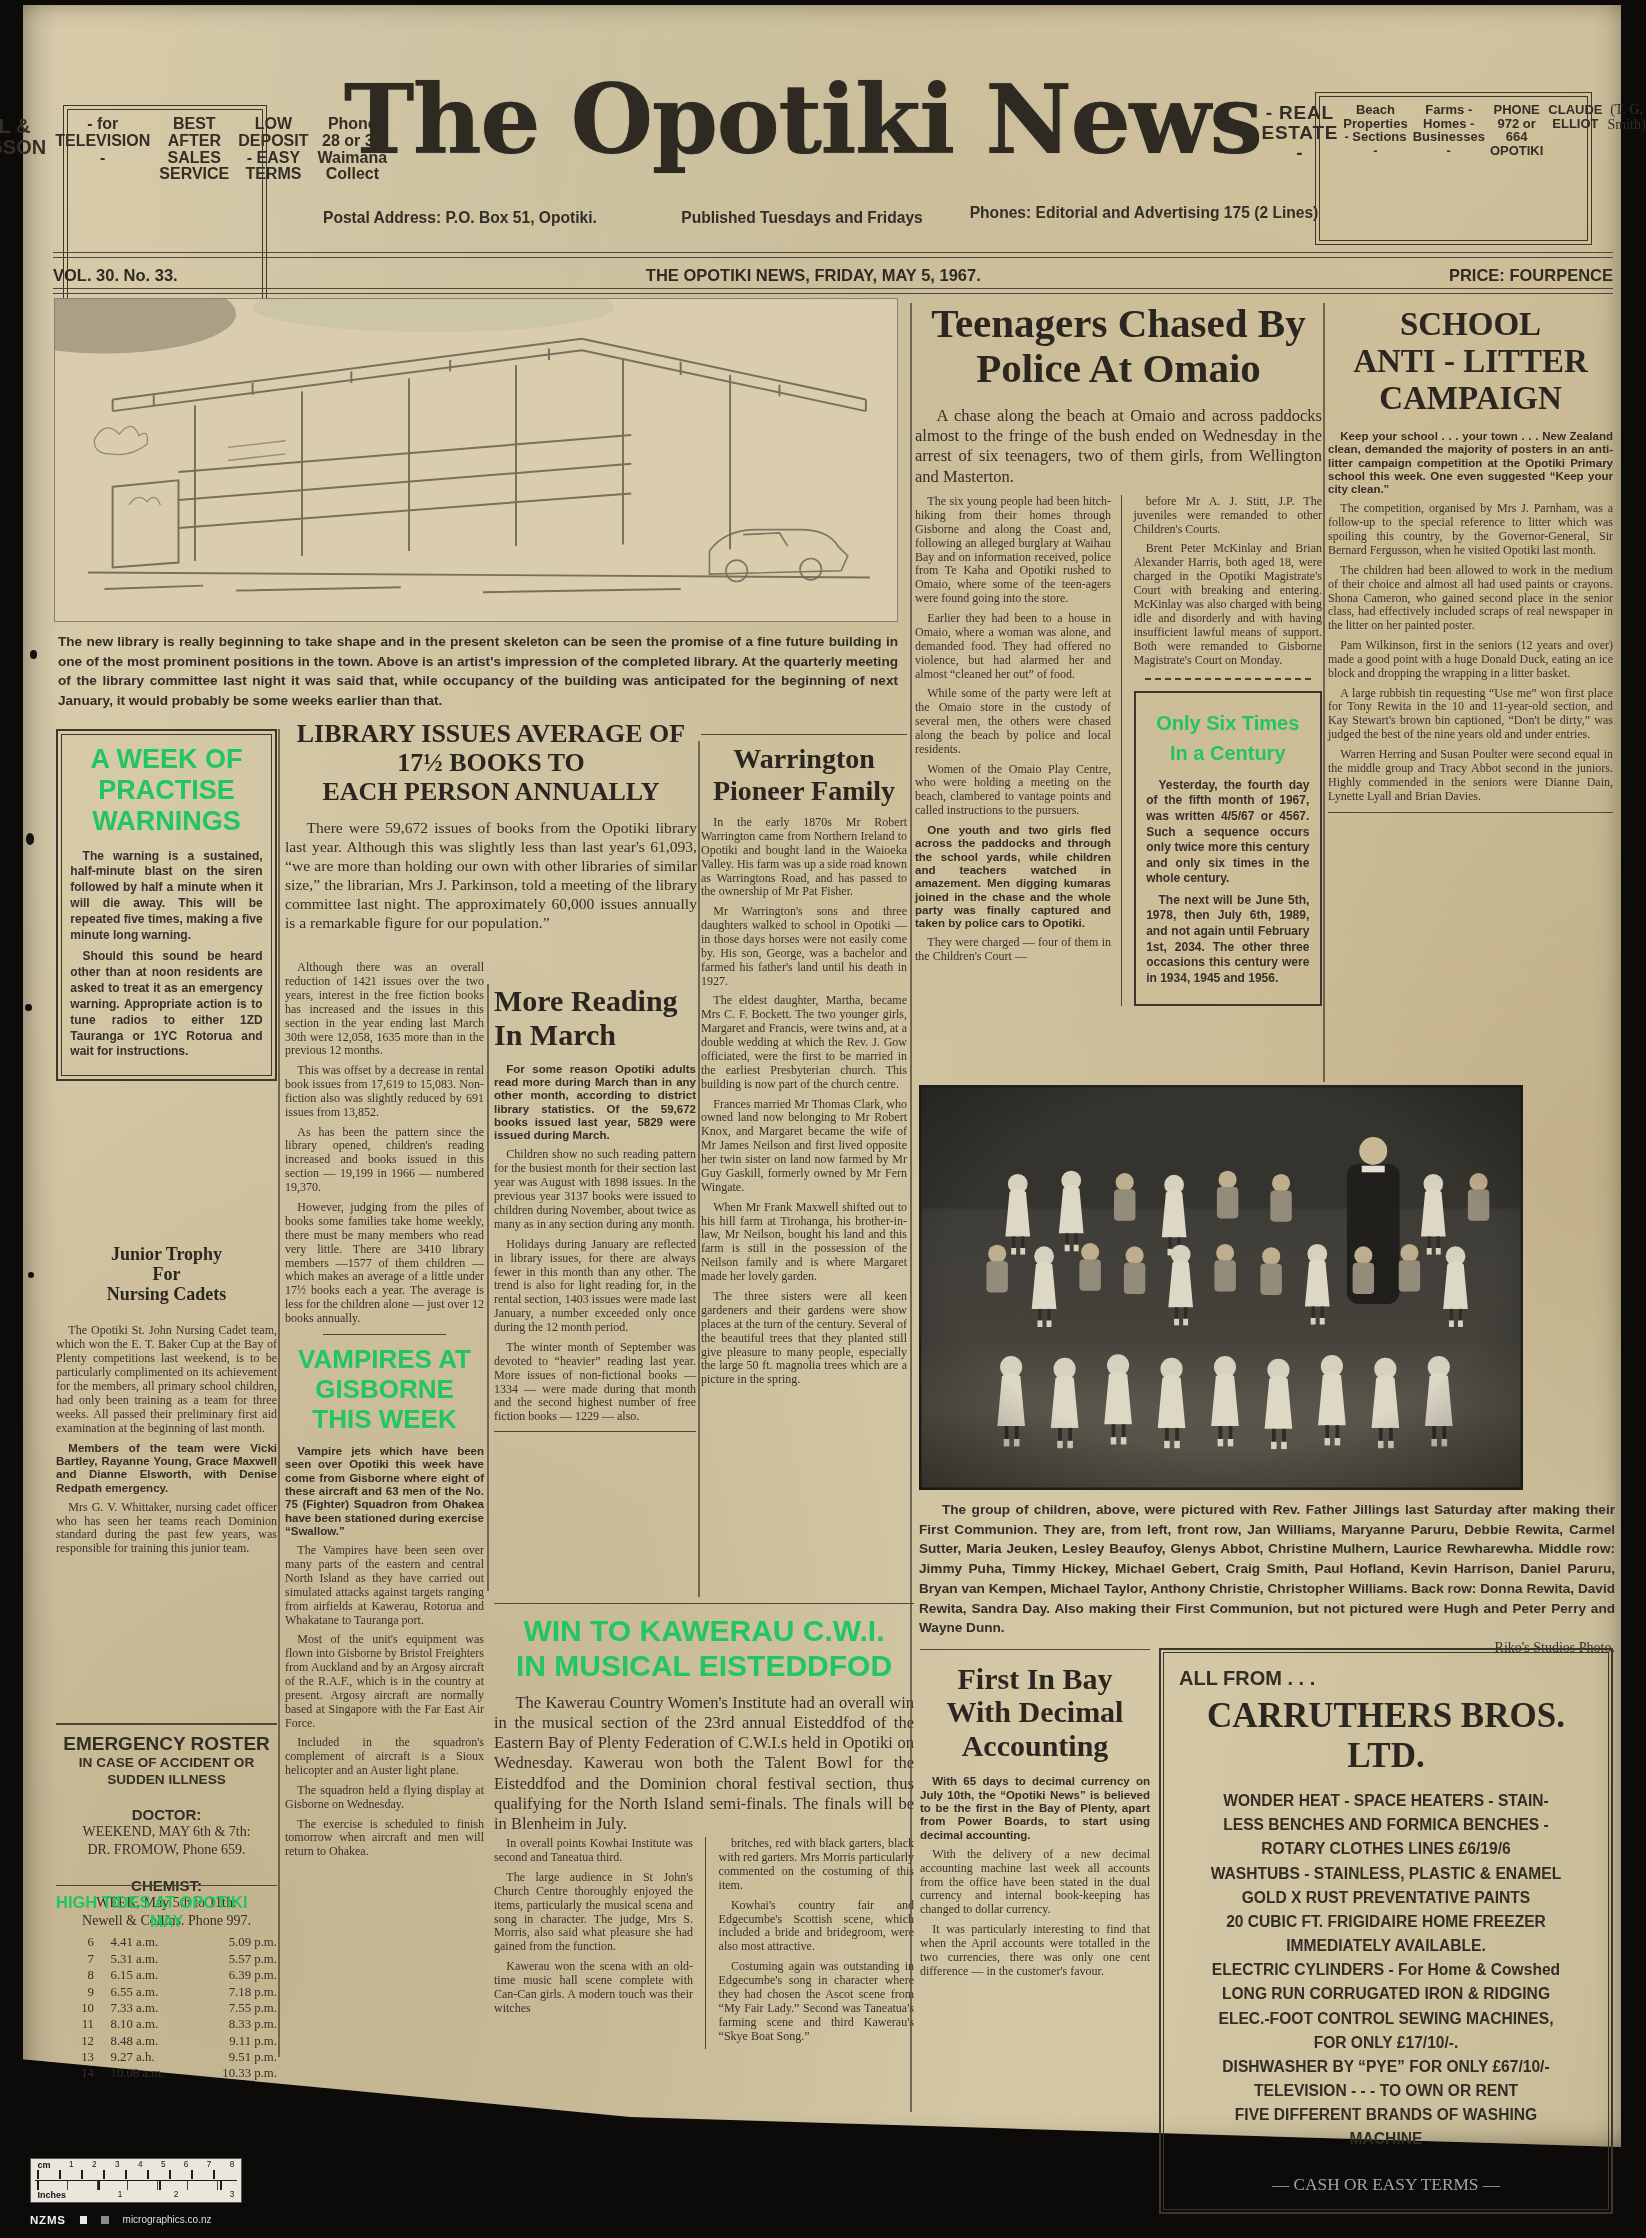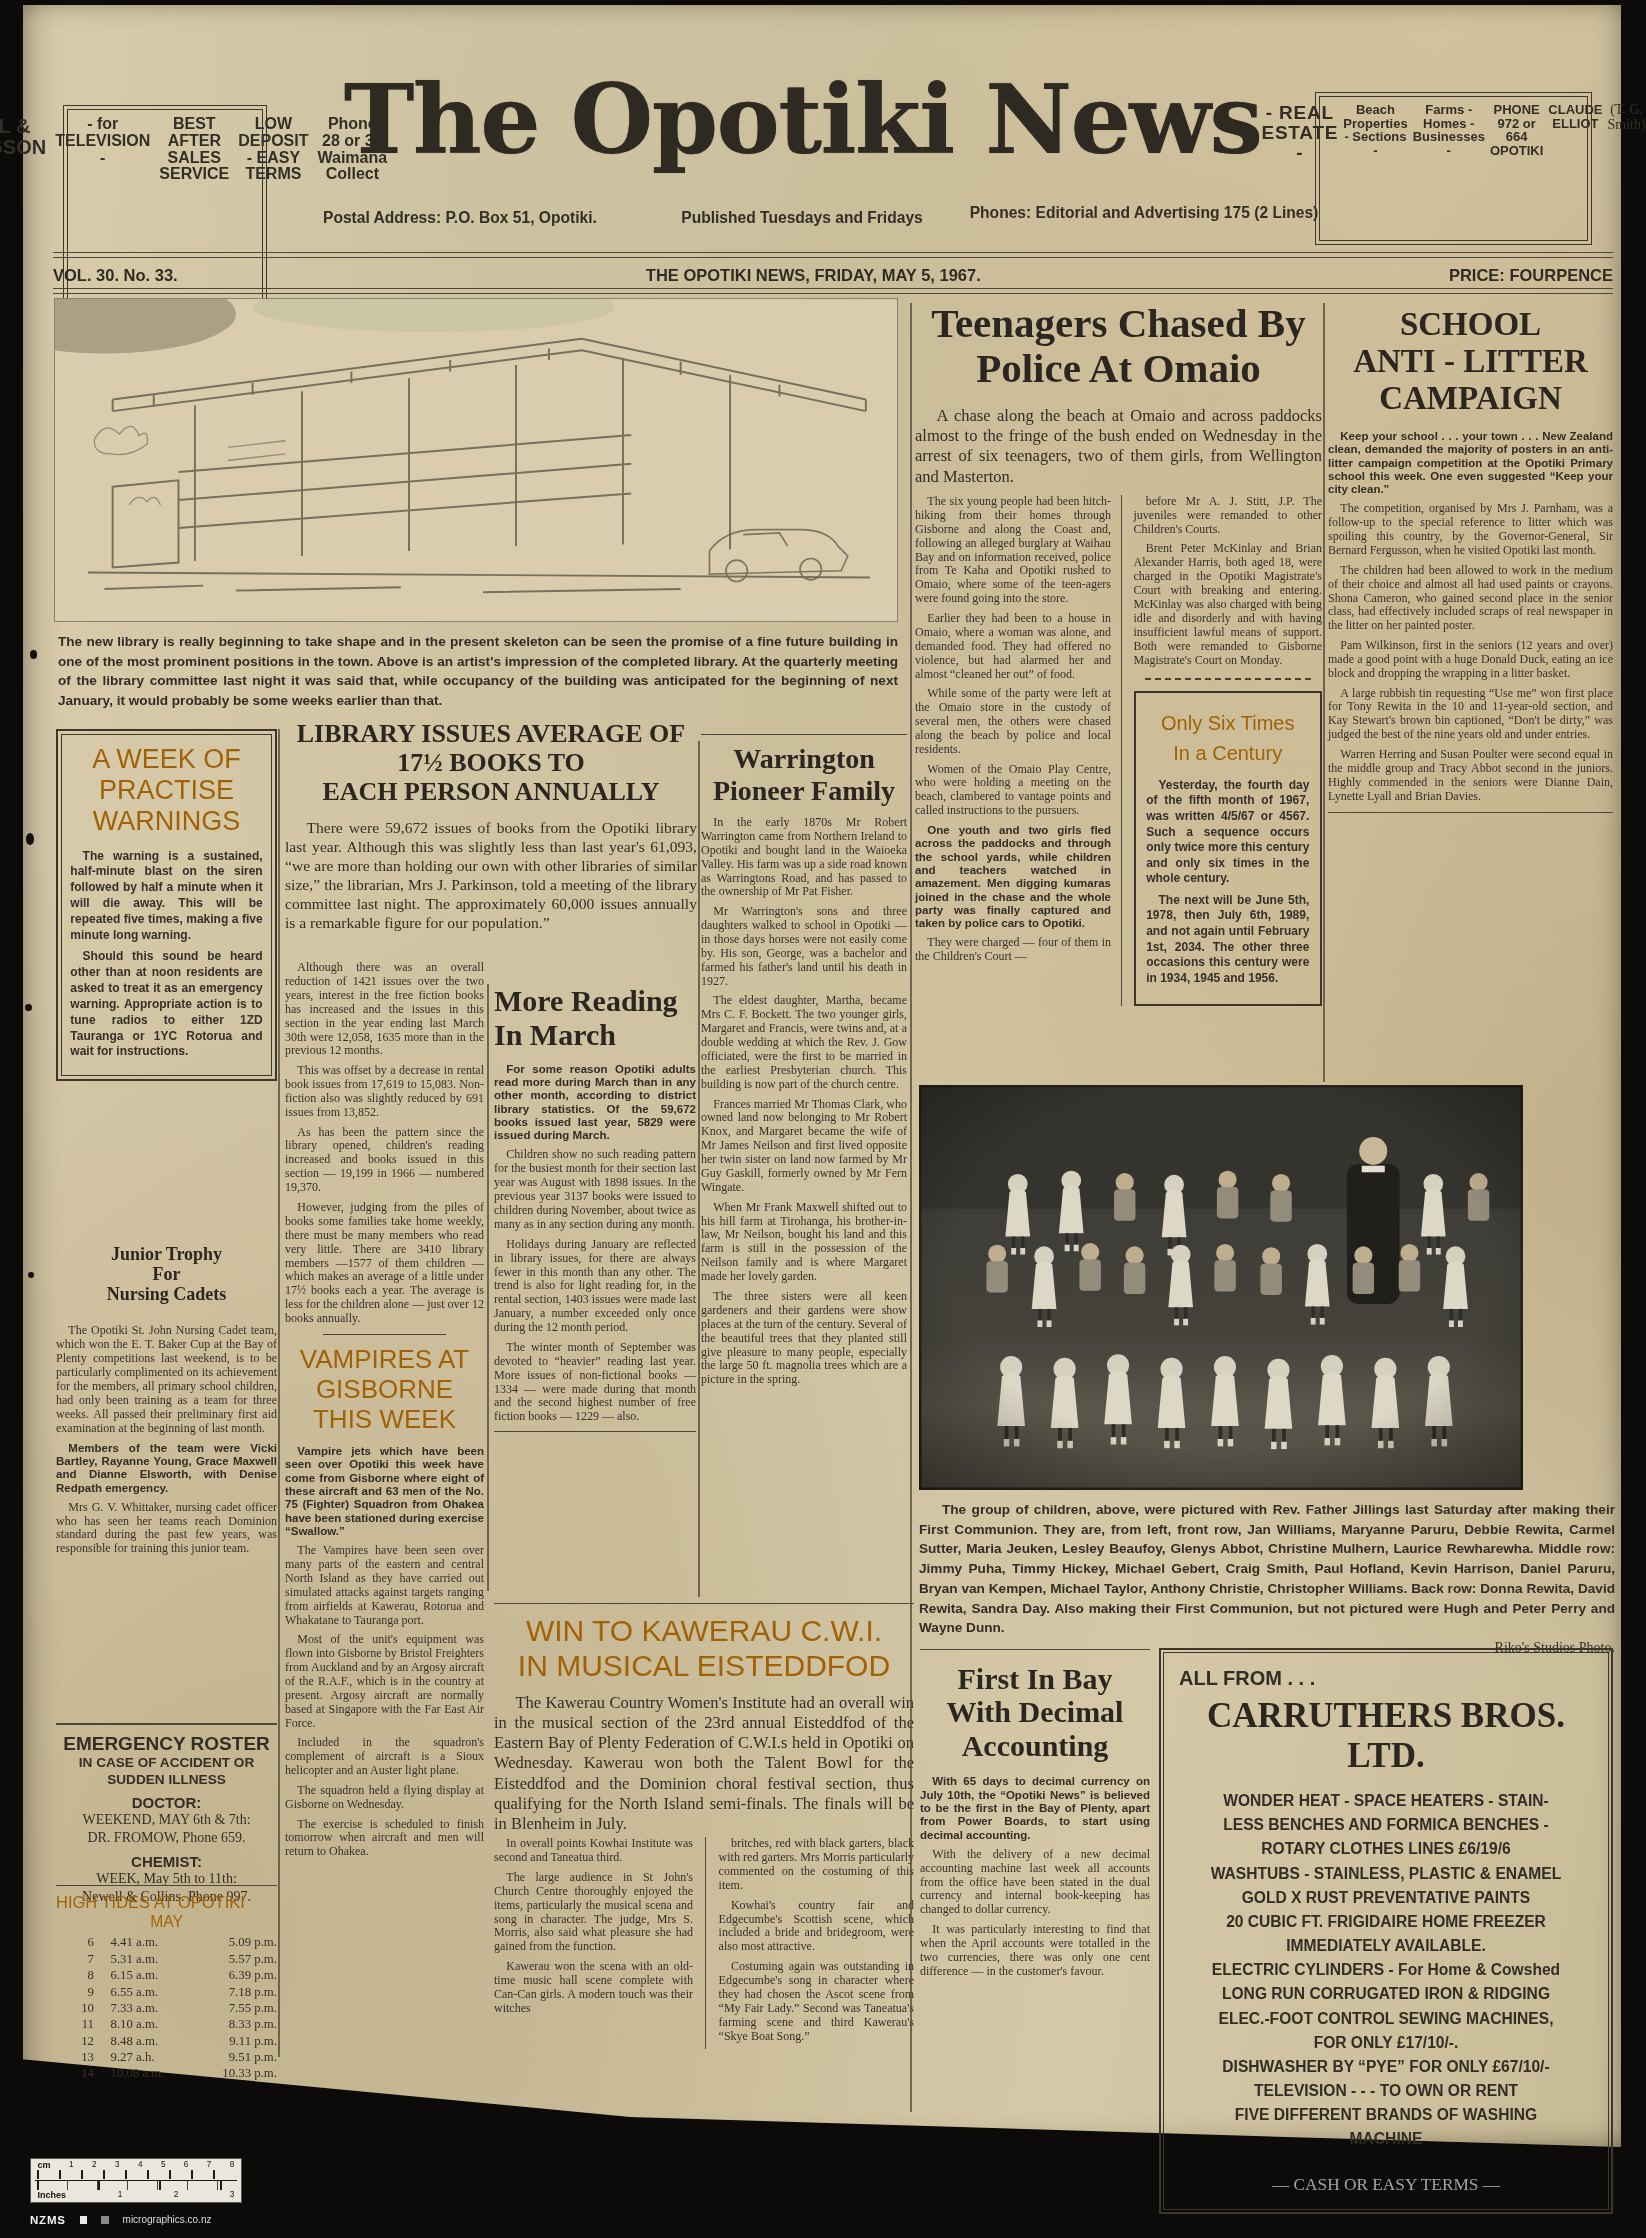--- a/index.html
+++ b/index.html
@@ -36,21 +36,21 @@
   #realestate-box div:last-child{font-family:"Liberation Serif",serif;font-weight:normal;font-size:14px;}
   #masthead-title{font-family:"DejaVu Serif",serif;font-weight:bold;font-size:95px;
     text-align:center;color:#2e2a22;letter-spacing:-1.6px;line-height:1;
     text-shadow:0 0 0.8px rgba(46,42,34,.65);}
   .mast-sub{font-family:"Liberation Sans",sans-serif;font-weight:bold;font-size:15.6px;color:#332e26;}
   .dateline-row{display:flex;justify-content:space-between;align-items:flex-end;
     font-family:"Liberation Sans",sans-serif;font-weight:bold;font-size:16.5px;color:#302b23;}
 
   
   .serif-head{font-family:"Liberation Serif",serif;font-weight:bold;text-align:center;color:#2b2720;line-height:1.12;}
-  .sans-head{font-family:"Liberation Sans",sans-serif;font-weight:normal;text-align:center;color:#a16207;line-height:1.15;}
+  .sans-head{font-family:"Liberation Sans",sans-serif;font-weight:bold;text-align:center;color:#22c55e;line-height:1.15;}
 
   
   .body p{margin:0 0 5.8px 0;text-indent:12.3px;text-align:justify;font-size:12px;line-height:1.16;}
   .body p.bb{font-family:"Liberation Sans",sans-serif;font-weight:bold;color:#322d25;font-size:11.5px;}
   .lead{font-size:15.6px;line-height:1.22;text-align:justify;text-indent:21.4px;color:#332e26;}
 
   .caption{font-family:"Liberation Sans",sans-serif;font-weight:bold;font-size:13.6px;
            line-height:1.45;text-align:justify;color:#322d25;}
 
   
@@ -59,21 +59,21 @@
   #six-box .body p{font-family:"Liberation Sans",sans-serif;font-weight:bold;font-size:12px;line-height:1.3;}
 
   .ornament{border-top:2.5px dashed #4a4436;width:88%;margin:10px auto 11.5px auto;}
   .short-rule{border-top:1.6px solid #4e4739;width:123px;margin:8.2px auto 10px auto;}
 
   
   #warnings-box .body p{font-family:"Liberation Sans",sans-serif;font-weight:bold;font-size:12px;line-height:1.32;}
   .roster{font-size:13px;text-align:center;color:#332e26;}
   .roster .rt{font-family:"Liberation Sans",sans-serif;font-weight:bold;font-size:19px;}
   .roster .rs{font-family:"Liberation Sans",sans-serif;font-weight:bold;font-size:13.6px;line-height:1.25;}
-  .roster .rl{font-family:"Liberation Sans",sans-serif;font-weight:bold;font-size:15px;margin-top:5px;}
+  .roster .rl{font-family:"Liberation Sans",sans-serif;font-weight:bold;font-size:15px;margin-top:17px;}
   .roster .rv{font-size:14px;line-height:1.3;}
   .tide-row{display:flex;font-size:12.8px;line-height:1.28;color:#35302a;}
   .tide-row span{display:block;}
   .tide-row .c0{width:38px;text-align:right;padding-right:16.5px;}
   .tide-row .c1{flex:1;}
   .tide-row .c2{width:72px;text-align:right;}
 
   
   #carruthers-box{border:2.5px solid #3c372d;outline:0.8px solid #3c372d;outline-offset:-5.8px;
     padding:16.5px 18px;box-sizing:border-box;min-height:479px;}

